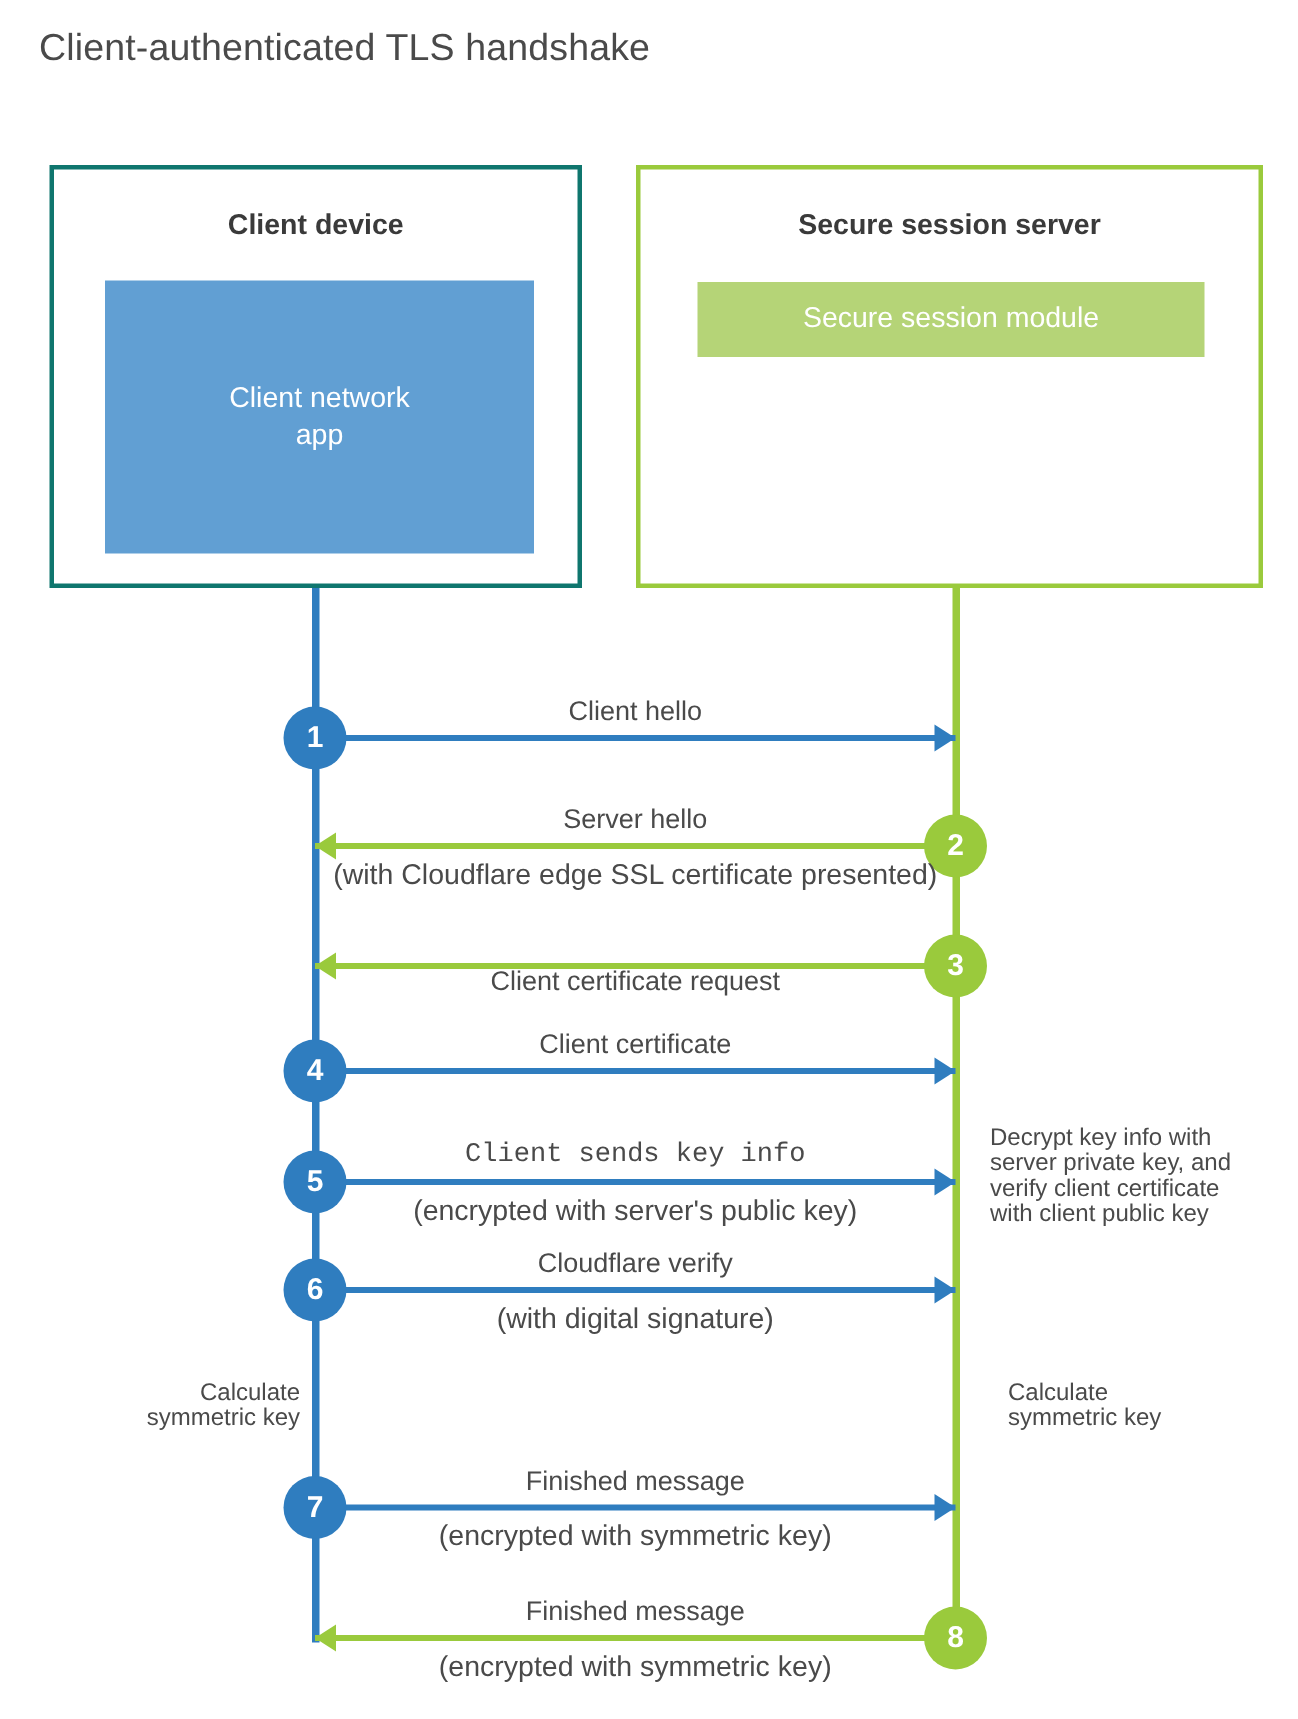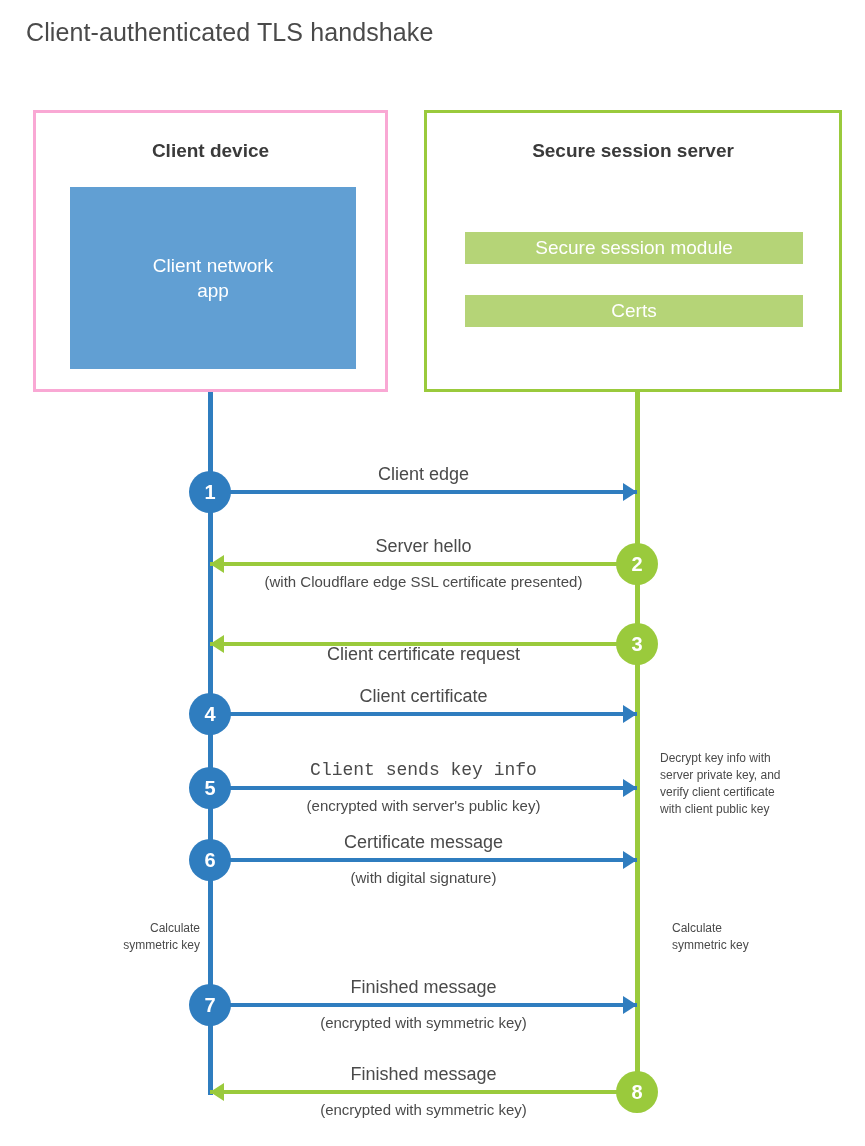--- a/index.html
+++ b/index.html
@@ -36,21 +36,21 @@
   .entity-box {
     position: absolute;
     background: #ffffff;
     box-sizing: border-box;
   }
   #client-box {
     left: 33px;
     top: 110px;
     width: 355px;
     height: 282px;
-    border: 3px solid #f9a8d4;
+    border: 3px solid #0f766e;
   }
   #server-box {
     left: 424px;
     top: 110px;
     width: 418px;
     height: 282px;
     border: 3px solid #9ACA3C;
   }
   .entity-title {
     position: absolute;
@@ -78,29 +78,28 @@
     align-items: center;
     justify-content: center;
     text-align: center;
   }
 
   
   .server-bar {
     position: absolute;
     left: 38px;
     width: 338px;
-    height: 32px;
+    height: 50px;
     background: #B5D477;
     color: #ffffff;
     font-size: 19px;
     display: flex;
     align-items: center;
     justify-content: center;
     text-align: center;
-    margin-top: 44px;
   }
   #server-bar-0 { top: 75px; }
   #server-bar-1 { top: 138px; }
   #server-bar-2 { top: 201px; }
 
   
   .lifeline {
     position: absolute;
     width: 5px;
   }
@@ -155,65 +154,64 @@
   .arrow-label {
     position: absolute;
     text-align: center;
     color: #4a4a4a;
     white-space: nowrap;
   }
   .arrow-label.main {
     font-size: 18px;
   }
   .arrow-label.sub {
-    font-size: 15px;
+    font-size: 19px;
   }
 
   
   .side-note {
     position: absolute;
     color: #4a4a4a;
-    font-size: 12px;
+    font-size: 16px;
     line-height: 17px;
   }
   .side-note.left-note  { text-align: right; }
   .side-note.right-note { text-align: left; }
 </style>
 </head>
 <body>
 
 <div id="page">
 
   <div id="title">Client-authenticated TLS handshake</div>
 
   <div class="entity-box" id="client-box">
     <div class="entity-title">Client device</div>
     <div id="client-app">Client network<br>app</div>
   </div>
 
   <div class="entity-box" id="server-box">
     <div class="entity-title">Secure session server</div>
     <div class="server-bar" id="server-bar-0">Secure session module</div>
-    <div class="server-bar" id="server-bar-1">Certs</div>
   </div>
 
   <div class="lifeline" id="client-lifeline" style="height: 703px;"></div>
   <div class="lifeline" id="server-lifeline" style="height: 700px;"></div>
 
   <div class="side-note right-note" id="note-decrypt" style="left:660px; top:750px; width:175px;">Decrypt key info with<br>server private key, and<br>verify client certificate<br>with client public key</div>
 
   <div class="side-note left-note" id="note-client-calc" style="left:40px; top:920px; width:160px;">Calculate<br>symmetric key</div>
 
   <div class="side-note right-note" id="note-server-calc" style="left:672px; top:920px; width:170px;">Calculate<br>symmetric key</div>
 
   <div id="arrows">
       <div class="arrow-line blue" style="left: 210px; top: 490px; width: 427px;"></div>
       <div class="arrow-head right blue" style="top: 483px; left: 623px;"></div>
       <div class="step-circle blue" style="top: 471px; left: 189px;">1</div>
-      <div class="arrow-label main" style="left: 210px; width: 427px; top: 464px;">Client edge</div>
+      <div class="arrow-label main" style="left: 210px; width: 427px; top: 464px;">Client hello</div>
       <div class="arrow-line green" style="left: 210px; top: 562px; width: 427px;"></div>
       <div class="arrow-head left green" style="top: 555px; left: 210px;"></div>
       <div class="step-circle green" style="top: 543px; left: 616px;">2</div>
       <div class="arrow-label main" style="left: 210px; width: 427px; top: 536px;">Server hello</div>
       <div class="arrow-label sub" style="left: 210px; width: 427px; top: 573px;">(with Cloudflare edge SSL certificate presented)</div>
       <div class="arrow-line green" style="left: 210px; top: 642px; width: 427px;"></div>
       <div class="arrow-head left green" style="top: 635px; left: 210px;"></div>
       <div class="step-circle green" style="top: 623px; left: 616px;">3</div>
       <div class="arrow-label main" style="left: 210px; width: 427px; top: 644px;">Client certificate request</div>
       <div class="arrow-line blue" style="left: 210px; top: 712px; width: 427px;"></div>
@@ -221,21 +219,21 @@
       <div class="step-circle blue" style="top: 693px; left: 189px;">4</div>
       <div class="arrow-label main" style="left: 210px; width: 427px; top: 686px;">Client certificate</div>
       <div class="arrow-line blue" style="left: 210px; top: 786px; width: 427px;"></div>
       <div class="arrow-head right blue" style="top: 779px; left: 623px;"></div>
       <div class="step-circle blue" style="top: 767px; left: 189px;">5</div>
       <div class="arrow-label main" style="left: 210px; width: 427px; top: 760px; font-family: Liberation Mono, monospace;">Client sends key info</div>
       <div class="arrow-label sub" style="left: 210px; width: 427px; top: 797px;">(encrypted with server's public key)</div>
       <div class="arrow-line blue" style="left: 210px; top: 858px; width: 427px;"></div>
       <div class="arrow-head right blue" style="top: 851px; left: 623px;"></div>
       <div class="step-circle blue" style="top: 839px; left: 189px;">6</div>
-      <div class="arrow-label main" style="left: 210px; width: 427px; top: 832px;">Certificate message</div>
+      <div class="arrow-label main" style="left: 210px; width: 427px; top: 832px;">Cloudflare verify</div>
       <div class="arrow-label sub" style="left: 210px; width: 427px; top: 869px;">(with digital signature)</div>
       <div class="arrow-line blue" style="left: 210px; top: 1003px; width: 427px;"></div>
       <div class="arrow-head right blue" style="top: 996px; left: 623px;"></div>
       <div class="step-circle blue" style="top: 984px; left: 189px;">7</div>
       <div class="arrow-label main" style="left: 210px; width: 427px; top: 977px;">Finished message</div>
       <div class="arrow-label sub" style="left: 210px; width: 427px; top: 1014px;">(encrypted with symmetric key)</div>
       <div class="arrow-line green" style="left: 210px; top: 1090px; width: 427px;"></div>
       <div class="arrow-head left green" style="top: 1083px; left: 210px;"></div>
       <div class="step-circle green" style="top: 1071px; left: 616px;">8</div>
       <div class="arrow-label main" style="left: 210px; width: 427px; top: 1064px;">Finished message</div>

